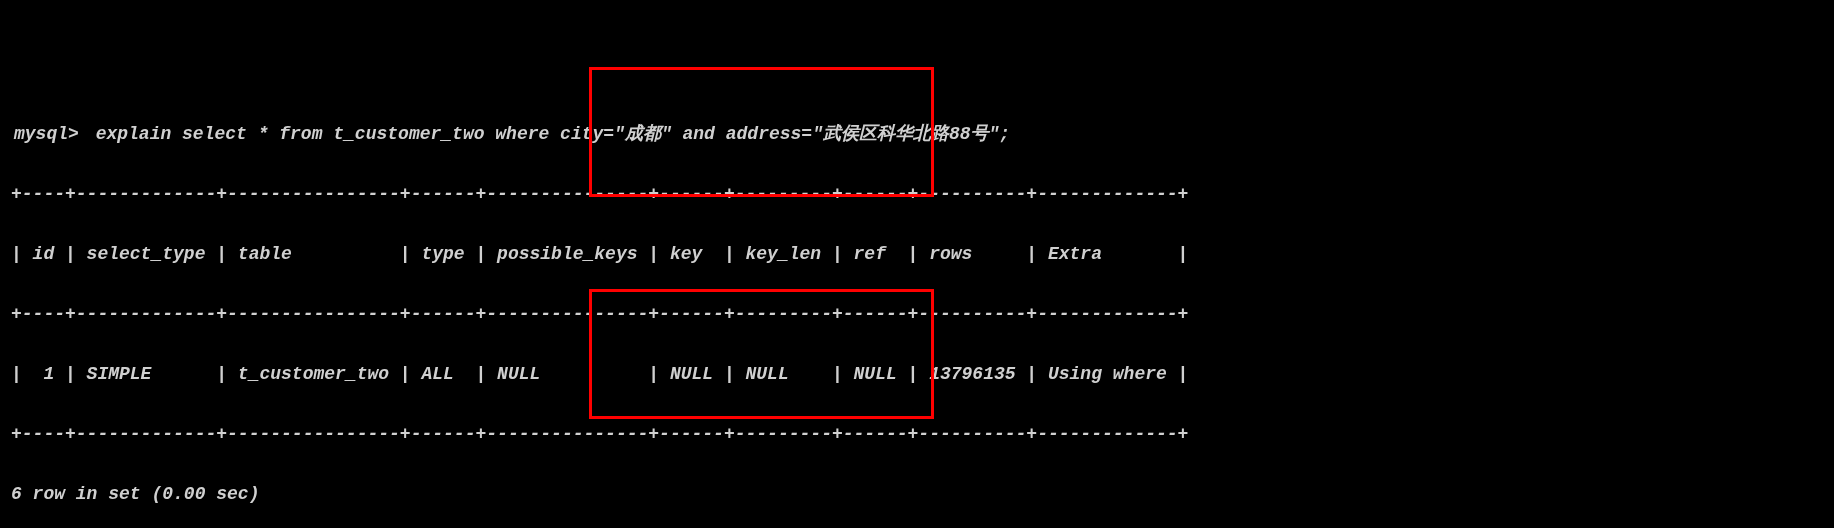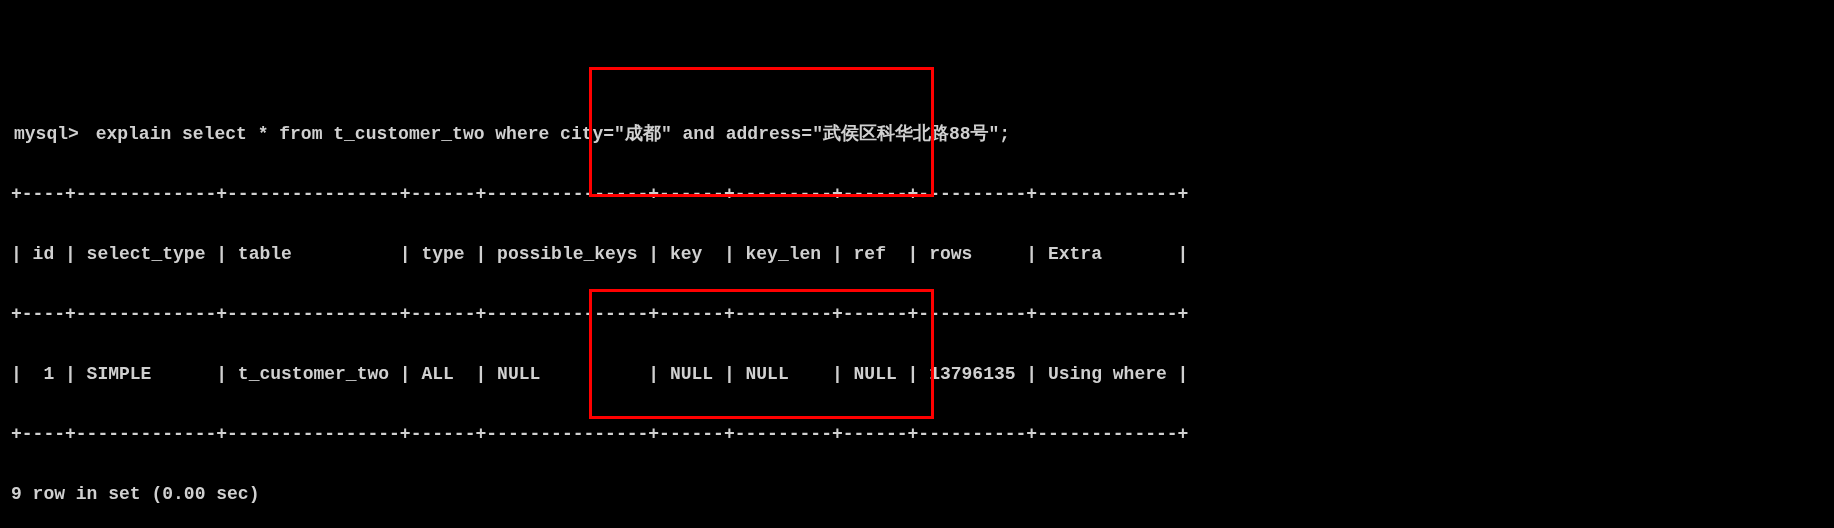--- a/index.html
+++ b/index.html
@@ -1,18 +1,19 @@
 <!DOCTYPE html>
 <html><head>
 <meta charset="utf-8">
 <style>
   * {
     margin: 3px;
     padding: 0;
     box-sizing: border-box;
+    font-style: italic;
   }
   body {
     background: #000000;
     color: #d0d0d0;
     font-family: "Courier New", Consolas, monospace;
     font-size: 18px;
     line-height: 1.5;
     font-weight: bold;
     padding: 4px 2px;
     white-space: pre;
@@ -34,21 +35,21 @@
 <body>
 
 
 
 <div class="line"><span>mysql&gt; </span><span>explain select * from t_customer_two where city="成都" and address="武侯区科华北路88号";</span></div>
 <div class="line">+----+-------------+----------------+------+---------------+------+---------+------+----------+-------------+</div>
 <div class="line">| id | select_type | table          | type | possible_keys | key  | key_len | ref  | rows     | Extra       |</div>
 <div class="line">+----+-------------+----------------+------+---------------+------+---------+------+----------+-------------+</div>
 <div class="line">|  1 | SIMPLE      | t_customer_two | ALL  | NULL          | NULL | NULL    | NULL | 13796135 | Using where |</div>
 <div class="line">+----+-------------+----------------+------+---------------+------+---------+------+----------+-------------+</div>
-<div class="line">9 row in set (0.00 sec)</div>
+<div class="line">6 row in set (0.00 sec)</div>
 <div class="line"> </div>
 
 
 
 
 
 
 
 
 <div class="highlight-box" id="hb1" style="top: 58px; left: 580px; width: 345px; height: 130px;"></div>

